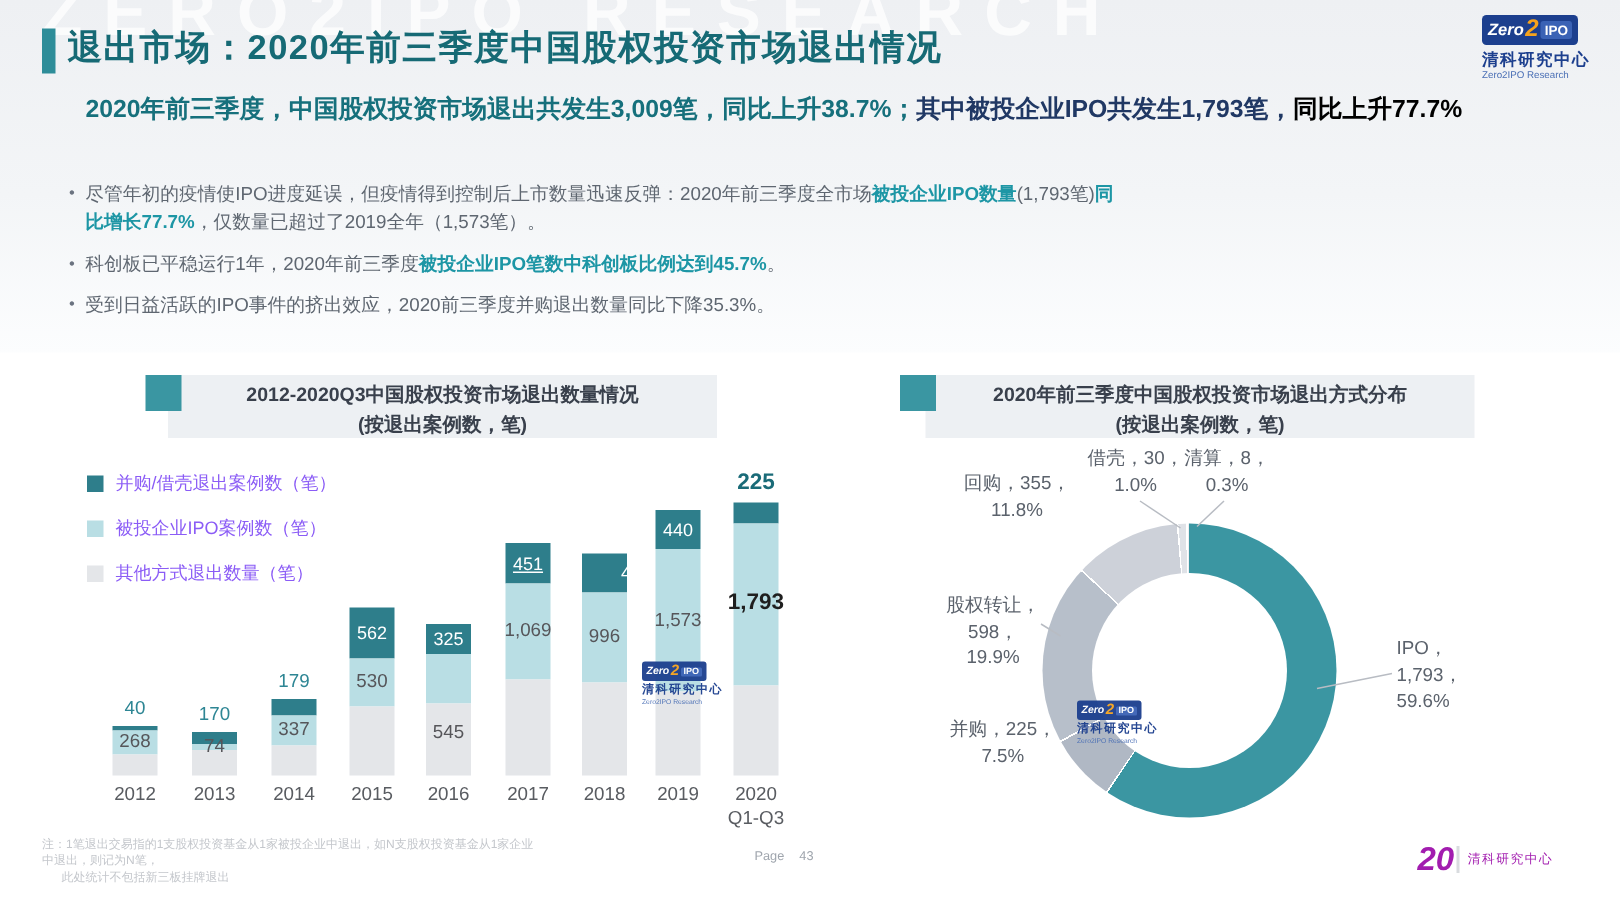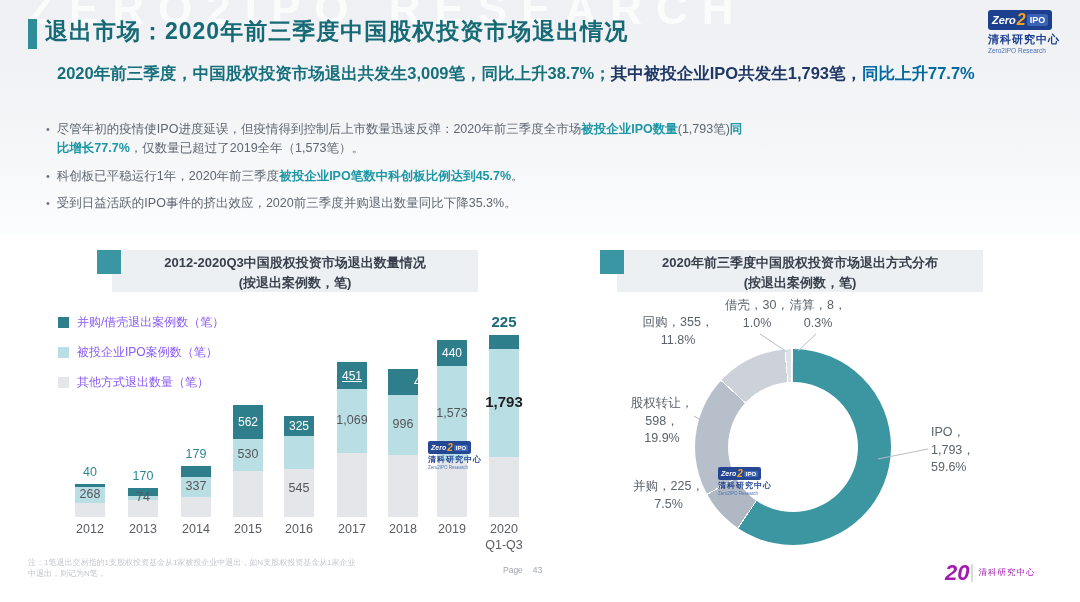--- a/index.html
+++ b/index.html
@@ -92,21 +92,21 @@
     <div class="logo-box">
       <span class="logo-zero">Zero</span>
       <span class="logo-two">2</span>
       <span class="logo-ipo">IPO</span>
     </div>
     <div class="logo-cn">清科研究中心</div>
     <div class="logo-en">Zero2IPO Research</div>
   </div>
 
   <div class="headline">
-    <span style="color: rgb(22, 112, 124);">2020年前三季度，中国股权投资市场退出共发生3,009笔，同比上升38.7%；</span><span style="color: rgb(32, 56, 100);">其中被投企业IPO共发生1,793笔，</span><span style="color: #0369a1;">同比上升77.7%</span>
+    <span style="color: rgb(22, 112, 124);">2020年前三季度，中国股权投资市场退出共发生3,009笔，同比上升38.7%；</span><span style="color: rgb(32, 56, 100);">其中被投企业IPO共发生1,793笔，</span><span style="color: #000000;">同比上升77.7%</span>
   </div>
 
   <div class="bullets" id="bullets">
       <div class="bullet">
         <span class="dot">•</span>
         <span><span class="seg-gray">尽管年初的疫情使IPO进度延误，但疫情得到控制后上市数量迅速反弹：2020年前三季度全市场</span><span class="seg-teal">被投企业IPO数量</span><span class="seg-gray">(1,793笔)</span><span class="seg-teal">同比增长77.7%</span><span class="seg-gray">，仅数量已超过了2019全年（1,573笔）。</span></span>
       </div>
       <div class="bullet">
         <span class="dot">•</span>
         <span><span class="seg-gray">科创板已平稳运行1年，2020年前三季度</span><span class="seg-teal">被投企业IPO笔数中科创板比例达到45.7%</span><span class="seg-gray">。</span></span>
@@ -262,20 +262,21 @@
       <span class="mini-zero">Zero</span>
       <span class="mini-two">2</span>
       <span class="mini-ipo">IPO</span>
     </div>
     <div class="mini-cn">清科研究中心</div>
     <div class="mini-en">Zero2IPO Research</div>
   </div>
 
   <div class="foot-note">
     <div>注：1笔退出交易指的1支股权投资基金从1家被投企业中退出，如N支股权投资基金从1家企业中退出，则记为N笔，</div>
+    <div class="l2">此处统计不包括新三板挂牌退出</div>
   </div>
   <div class="page-num">
     <span>Page</span><span>43</span>
   </div>
   <div class="brand">
     <span class="brand-20">20</span>
     <span class="brand-bar"></span>
     <span class="brand-txt">清科研究中心</span>
   </div>
 </div>

